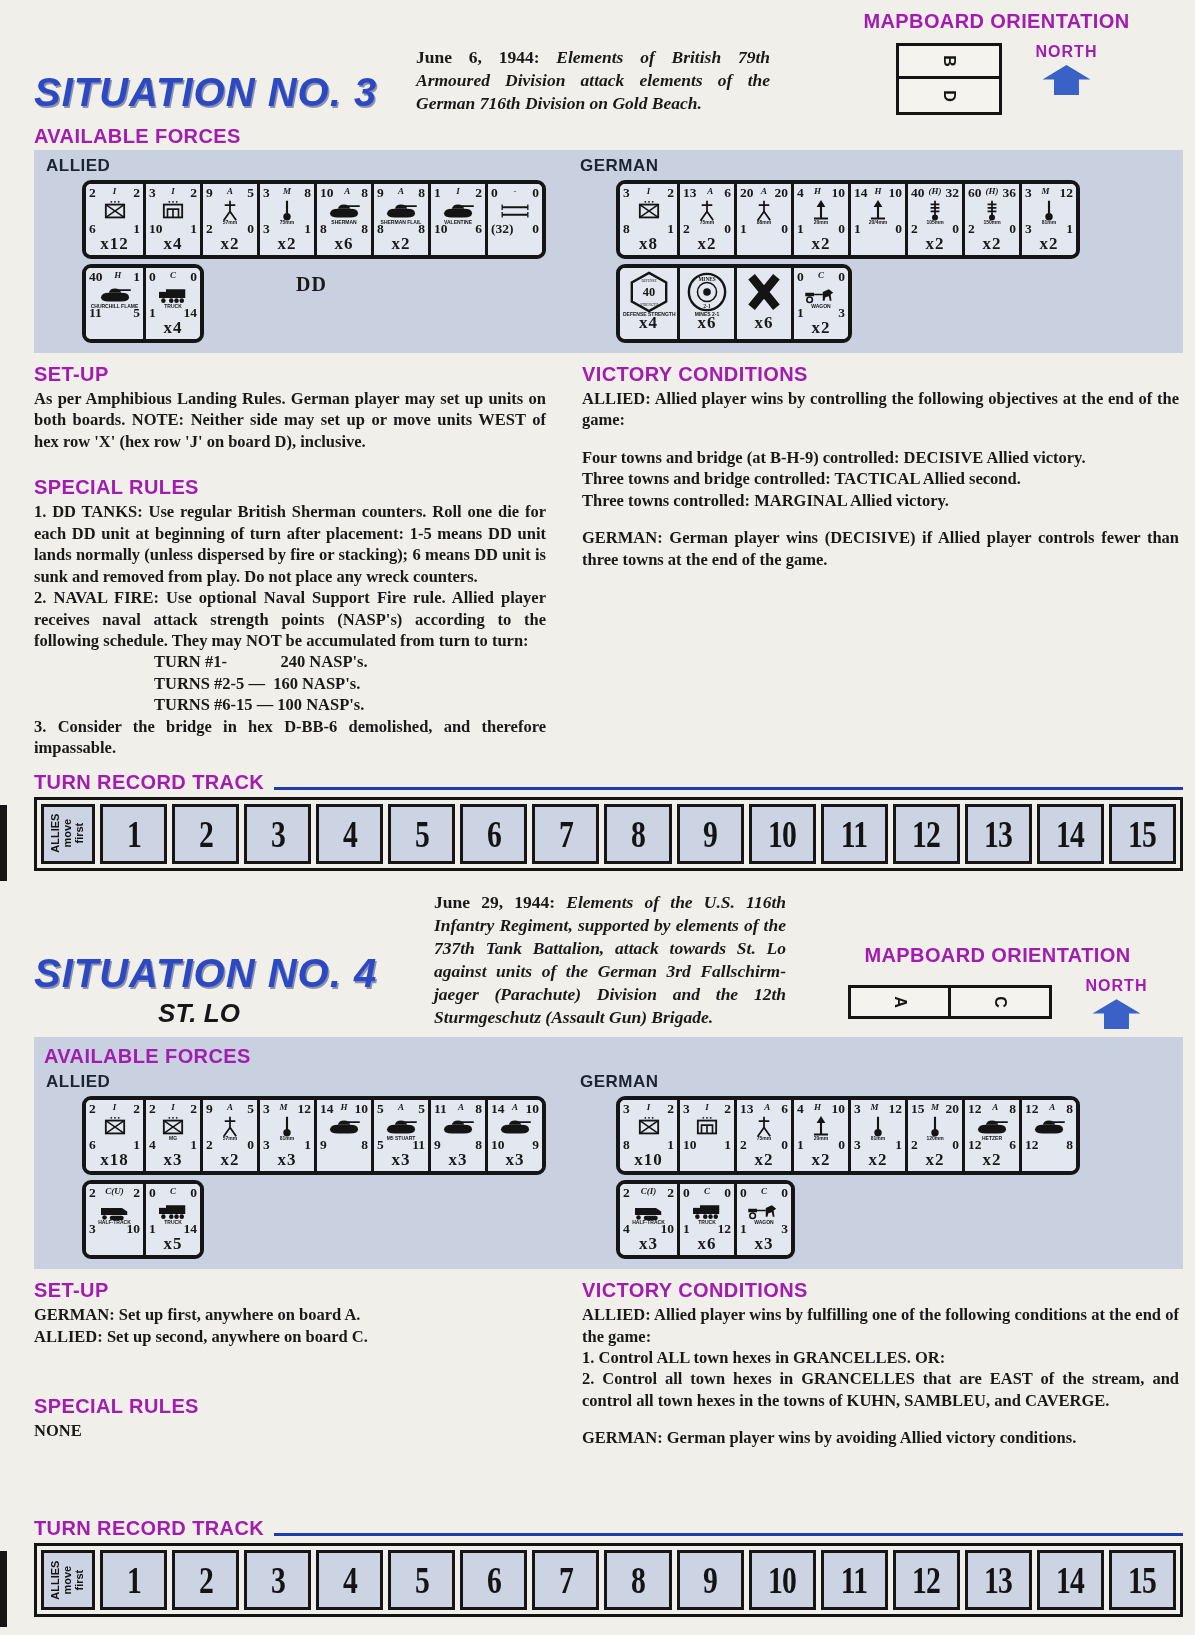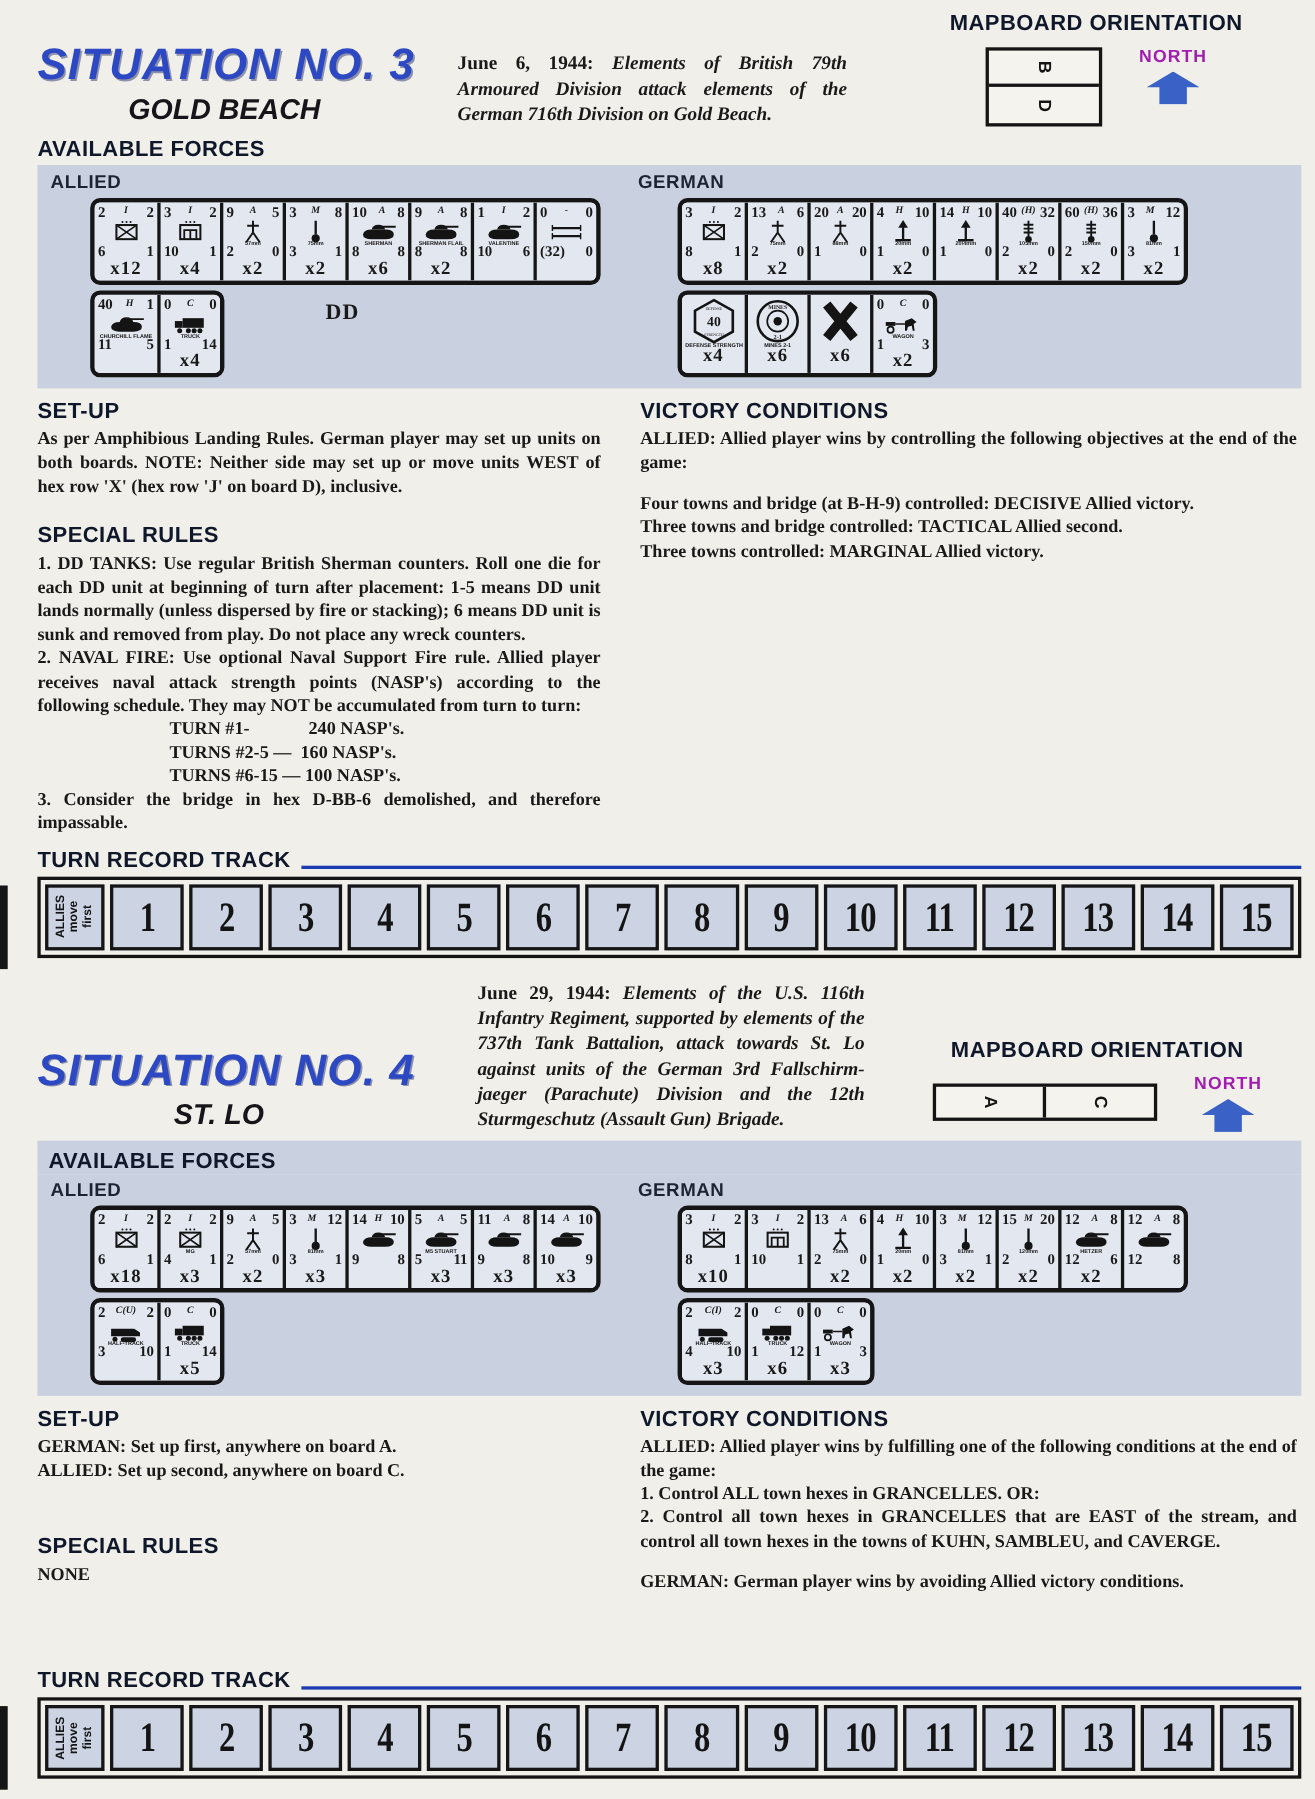--- a/index.html
+++ b/index.html
@@ -7,21 +7,21 @@
   body {
     width:1195px; height:1635px; overflow:hidden; position:relative;
     background:#f0efe9;
     font-family:"Liberation Serif", serif;
     color:#191919;
     padding:8px 12px 0 34px;
   }
   
   .blue-h {
     font-family:"Liberation Sans", sans-serif; font-weight:bold;
-    color:#0f172a; font-size:20px; letter-spacing:0.4px;
+    color:#a21caf; font-size:20px; letter-spacing:0.4px;
   }
   .sit-title {
     font-family:"Liberation Sans", sans-serif; font-weight:bold; font-style:italic;
     font-size:40px; color:#2c49c3; letter-spacing:1px;
     text-shadow:1.5px 1.5px 0 rgba(20,30,90,0.45);
     white-space:nowrap;
   }
   .sit-sub {
     font-family:"Liberation Sans", sans-serif; font-weight:bold; font-style:italic;
     font-size:26px; color:#15151a; text-align:center; margin-top:2px;
@@ -136,21 +136,20 @@
   .text-cols.cols4 { min-height:212px; }
   svg { display:block; }
 </style>
 </head>
 <body>
 
 <section>
   <div class="sit-header">
     <div class="hdr-title-col">
       <div class="sit-title">SITUATION NO. 3</div>
-      <div class="sit-sub">GOLD BEACH</div>
     </div>
     <div class="hdr-desc-col">
       <p class="intro">
         <span class="intro-lead">June 6, 1944:</span><span class="intro-rest"> Elements of British 79th Armoured Division attack elements of the German 716th Division on Gold Beach.</span>
       </p>
     </div>
     <div class="hdr-map-col">
       <div class="map-head blue-h">MAPBOARD ORIENTATION</div>
       <div class="map-row">
         <div class="boards-stacked">
@@ -618,20 +617,21 @@
     </div>
     <div class="tcol-right">
       <div class="blue-h rules-h">VICTORY CONDITIONS</div>
       <div>
           <div class="tline para">ALLIED: Allied player wins by controlling the following objectives at the end of the game:</div>
           <div class="tline gap"></div>
           <div class="tline para">Four towns and bridge (at B-H-9) controlled: DECISIVE Allied victory.</div>
           <div class="tline para">Three towns and bridge controlled: TACTICAL Allied second.</div>
           <div class="tline para">Three towns controlled: MARGINAL Allied victory.</div>
           <div class="tline gap"></div>
+          <div class="tline para">GERMAN: German player wins (DECISIVE) if Allied player controls fewer than three towns at the end of the game.</div>
         </div>
     </div>
   </div>
 
   <div class="track-block">
     <div class="track-headrow">
       <div class="blue-h">TURN RECORD TRACK</div>
       <div class="head-rule"></div>
     </div>
     <div class="track">

